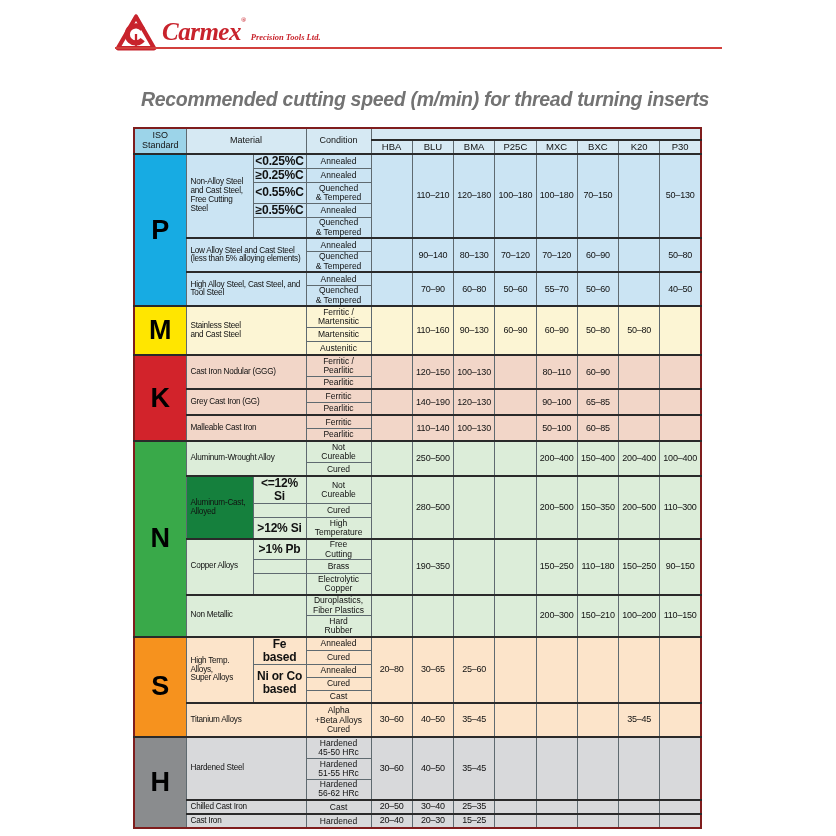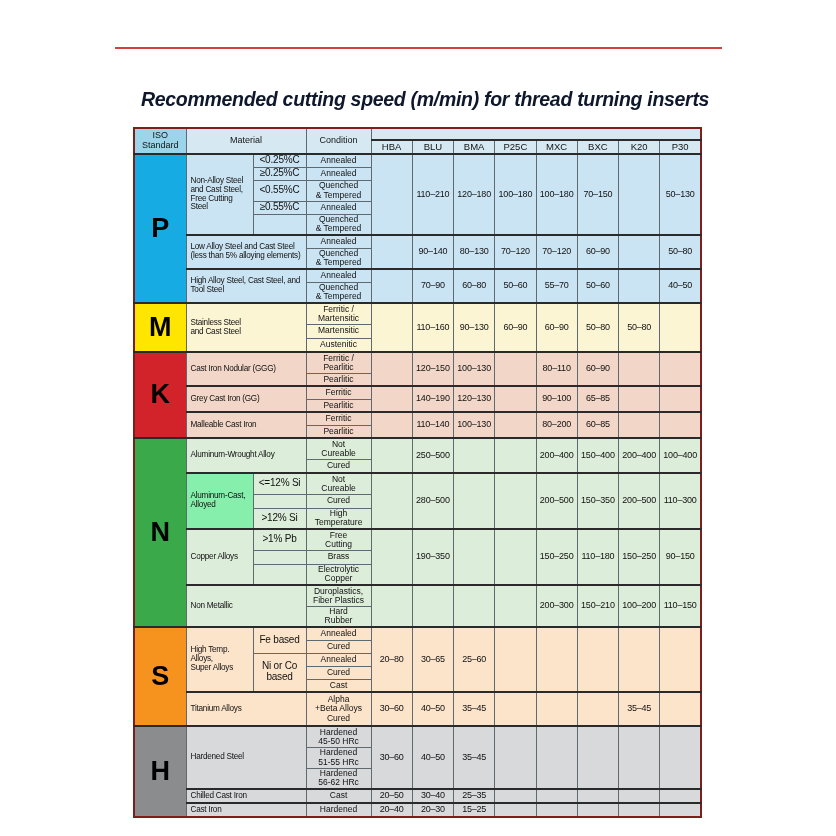--- a/index.html
+++ b/index.html
@@ -11,42 +11,54 @@
   .page-header{position:absolute;left:115px;top:8px;width:607px;display:flex;justify-content:space-between;align-items:flex-start;}
   .page-title{font-size:17.5px;font-weight:bold;color:#1c2e78;margin:14px 0 0 0;letter-spacing:-0.2px;}
   .logo{display:flex;align-items:flex-start;gap:5px;margin-top:4px;}
   .logo svg{display:block;}
   .brand-line{display:flex;align-items:baseline;margin-top:6px;}
   .brand-name{font-family:"Liberation Serif", serif;font-style:italic;font-weight:bold;font-size:25px;color:#c8232c;letter-spacing:-0.5px;}
   .brand-suffix{font-family:"Liberation Serif", serif;font-style:italic;font-weight:bold;font-size:8.5px;color:#c8232c;margin-left:5px;}
   .reg-mark{font-size:7px;color:#c8232c;vertical-align:top;position:relative;top:-2px;}
   .header-divider{position:absolute;left:115px;top:47px;width:607px;height:2px;background:#d2403c;}
   
-  .doc-title{position:absolute;left:141px;top:88px;width:600px;font-size:19.5px;font-weight:bold;font-style:italic;color:#0f172a;letter-spacing:-0.3px;white-space:nowrap;}
+  .doc-title{position:absolute;left:141px;top:88px;width:600px;font-size:19.5px;font-weight:bold;font-style:italic;color:#737373;letter-spacing:-0.3px;white-space:nowrap;}
   
   table.speed{position:absolute;left:133px;top:127px;width:567px;border-collapse:collapse;table-layout:fixed;border:2px solid #7f1d1d;}
   col.c-iso{width:52px;} col.c-matm{width:67px;} col.c-subm{width:53px;} col.c-condc{width:65px;} col.c-grade{width:41.25px;}
   th,td{border:1px solid #5f6a70;padding:0 1px;text-align:center;vertical-align:middle;
         font-size:8.5px;line-height:1.08;white-space:pre-line;overflow:hidden;}
   thead th{background:#d6e9f3;font-weight:normal;color:#141414;font-size:9px;}
   thead th.h-iso{background:#9cd4e9;}
   thead tr.hrow1{height:12px;} thead tr.hrow2{height:14px;}
   thead th.h-grade{font-size:9.5px;}
   thead tr.hrow2 th, thead th.h-strip{border-bottom:2px solid #2a2a2a;}
   tr.gt td{border-top:2px solid #2a2a2a;}
   td.c-letter{font-size:27px;font-weight:bold;color:#000;letter-spacing:0;}
   td.c-mat{text-align:left;padding:0 2px 0 4px;font-size:8.2px;letter-spacing:-0.25px;}
-  td.c-sub{font-size:10px;letter-spacing:-0.2px;}
+  td.c-sub{font-size:12px;letter-spacing:-0.2px;font-weight:bold;}
   td.c-cond{font-size:8.5px;}
   td.c-val{font-size:9px;letter-spacing:-0.2px;}
 </style>
 </head>
 <body>
 
 <div class="page-header">
+  <div class="logo">
+    <svg width="42" height="40" viewBox="0 0 44 40">
+      <path d="M22 1 L26.5 8.5 L17.5 8.5 Z" fill="#c8232c"></path>
+      <path d="M22 4 L41 37 L3 37 Z" fill="none" stroke="#c8232c" stroke-width="4.5" stroke-linejoin="round"></path>
+      <path d="M29 17 A9 9 0 1 0 29 28" fill="none" stroke="#c8232c" stroke-width="5.5"></path>
+      <path d="M20.8 22 h2.4 v8 h3 L22 35.5 L17.8 30 h3 Z" fill="#c8232c"></path>
+    </svg>
+    <div class="brand-line">
+      <span class="brand-name"><span>Carmex</span><sup class="reg-mark">®</sup></span>
+      <span class="brand-suffix">Precision Tools Ltd.</span>
+    </div>
+  </div>
 </div>
 <div class="header-divider"></div>
 
 <div class="doc-title">Recommended cutting speed (m/min) for thread turning inserts</div>
 
 <table class="speed" id="speed-table">
   <colgroup>
     <col class="c-iso">
       <col class="c-matm">
       <col class="c-subm">
@@ -197,21 +209,21 @@
       <tr style="height: 13px;">
         <td class="c-cond" style="background: rgb(242, 214, 200);">Pearlitic</td>
       </tr>
       <tr class="gt" style="height: 13px;">
         <td rowspan="2" colspan="2" class="c-mat" style="background: rgb(242, 214, 200);">Malleable Cast Iron</td>
         <td class="c-cond" style="background: rgb(242, 214, 200);">Ferritic</td>
         <td rowspan="2" class="c-val" style="background: rgb(242, 214, 200);"></td>
         <td rowspan="2" class="c-val" style="background: rgb(242, 214, 200);">110–140</td>
         <td rowspan="2" class="c-val" style="background: rgb(242, 214, 200);">100–130</td>
         <td rowspan="2" class="c-val" style="background: rgb(242, 214, 200);"></td>
-        <td rowspan="2" class="c-val" style="background: rgb(242, 214, 200);">80–200</td>
+        <td rowspan="2" class="c-val" style="background: rgb(242, 214, 200);">50–100</td>
         <td rowspan="2" class="c-val" style="background: rgb(242, 214, 200);">60–85</td>
         <td rowspan="2" class="c-val" style="background: rgb(242, 214, 200);"></td>
         <td rowspan="2" class="c-val" style="background: rgb(242, 214, 200);"></td>
       </tr>
       <tr style="height: 13px;">
         <td class="c-cond" style="background: rgb(242, 214, 200);">Pearlitic</td>
       </tr>
       <tr class="gt" style="height: 21px;">
         <td rowspan="10" class="c-letter" style="background: rgb(57, 169, 73);">N</td>
         <td rowspan="2" colspan="2" class="c-mat" style="background: rgb(220, 237, 217);">Aluminum-Wrought Alloy</td>
@@ -223,21 +235,21 @@
         <td rowspan="2" class="c-val" style="background: rgb(220, 237, 217);"></td>
         <td rowspan="2" class="c-val" style="background: rgb(220, 237, 217);">200–400</td>
         <td rowspan="2" class="c-val" style="background: rgb(220, 237, 217);">150–400</td>
         <td rowspan="2" class="c-val" style="background: rgb(220, 237, 217);">200–400</td>
         <td rowspan="2" class="c-val" style="background: rgb(220, 237, 217);">100–400</td>
       </tr>
       <tr style="height: 14px;">
         <td class="c-cond" style="background: rgb(220, 237, 217);">Cured</td>
       </tr>
       <tr class="gt" style="height: 21px;">
-        <td rowspan="3" class="c-mat" style="background: #86efac;">Aluminum-Cast,
+        <td rowspan="3" class="c-mat" style="background: #15803d;">Aluminum-Cast,
 Alloyed</td>
         <td class="c-sub" style="background: rgb(220, 237, 217);">&lt;=12% Si</td>
         <td class="c-cond" style="background: rgb(220, 237, 217);">Not
 Cureable</td>
         <td rowspan="3" class="c-val" style="background: rgb(220, 237, 217);"></td>
         <td rowspan="3" class="c-val" style="background: rgb(220, 237, 217);">280–500</td>
         <td rowspan="3" class="c-val" style="background: rgb(220, 237, 217);"></td>
         <td rowspan="3" class="c-val" style="background: rgb(220, 237, 217);"></td>
         <td rowspan="3" class="c-val" style="background: rgb(220, 237, 217);">200–500</td>
         <td rowspan="3" class="c-val" style="background: rgb(220, 237, 217);">150–350</td>

